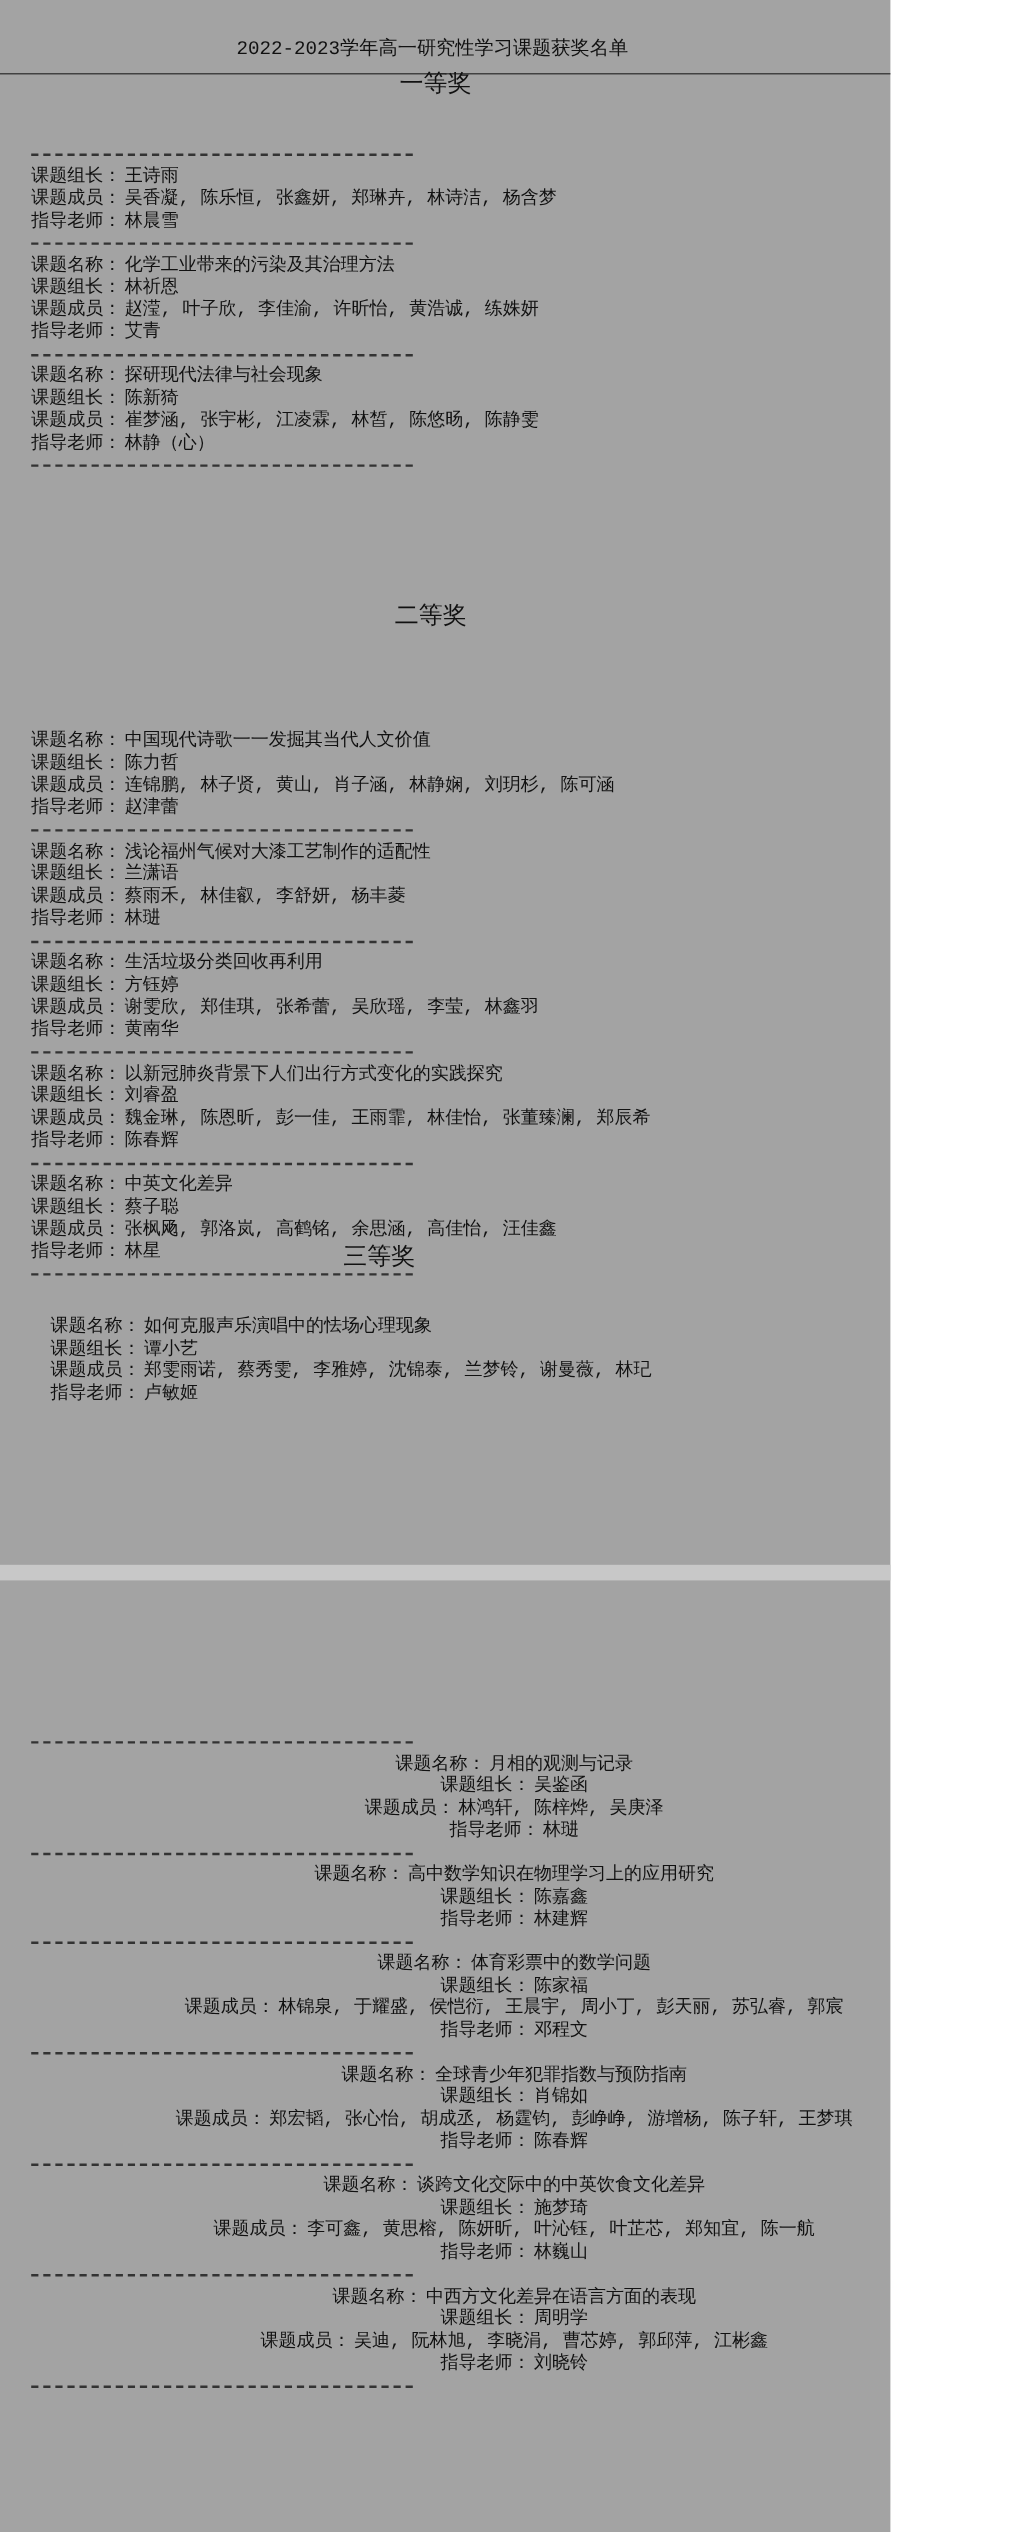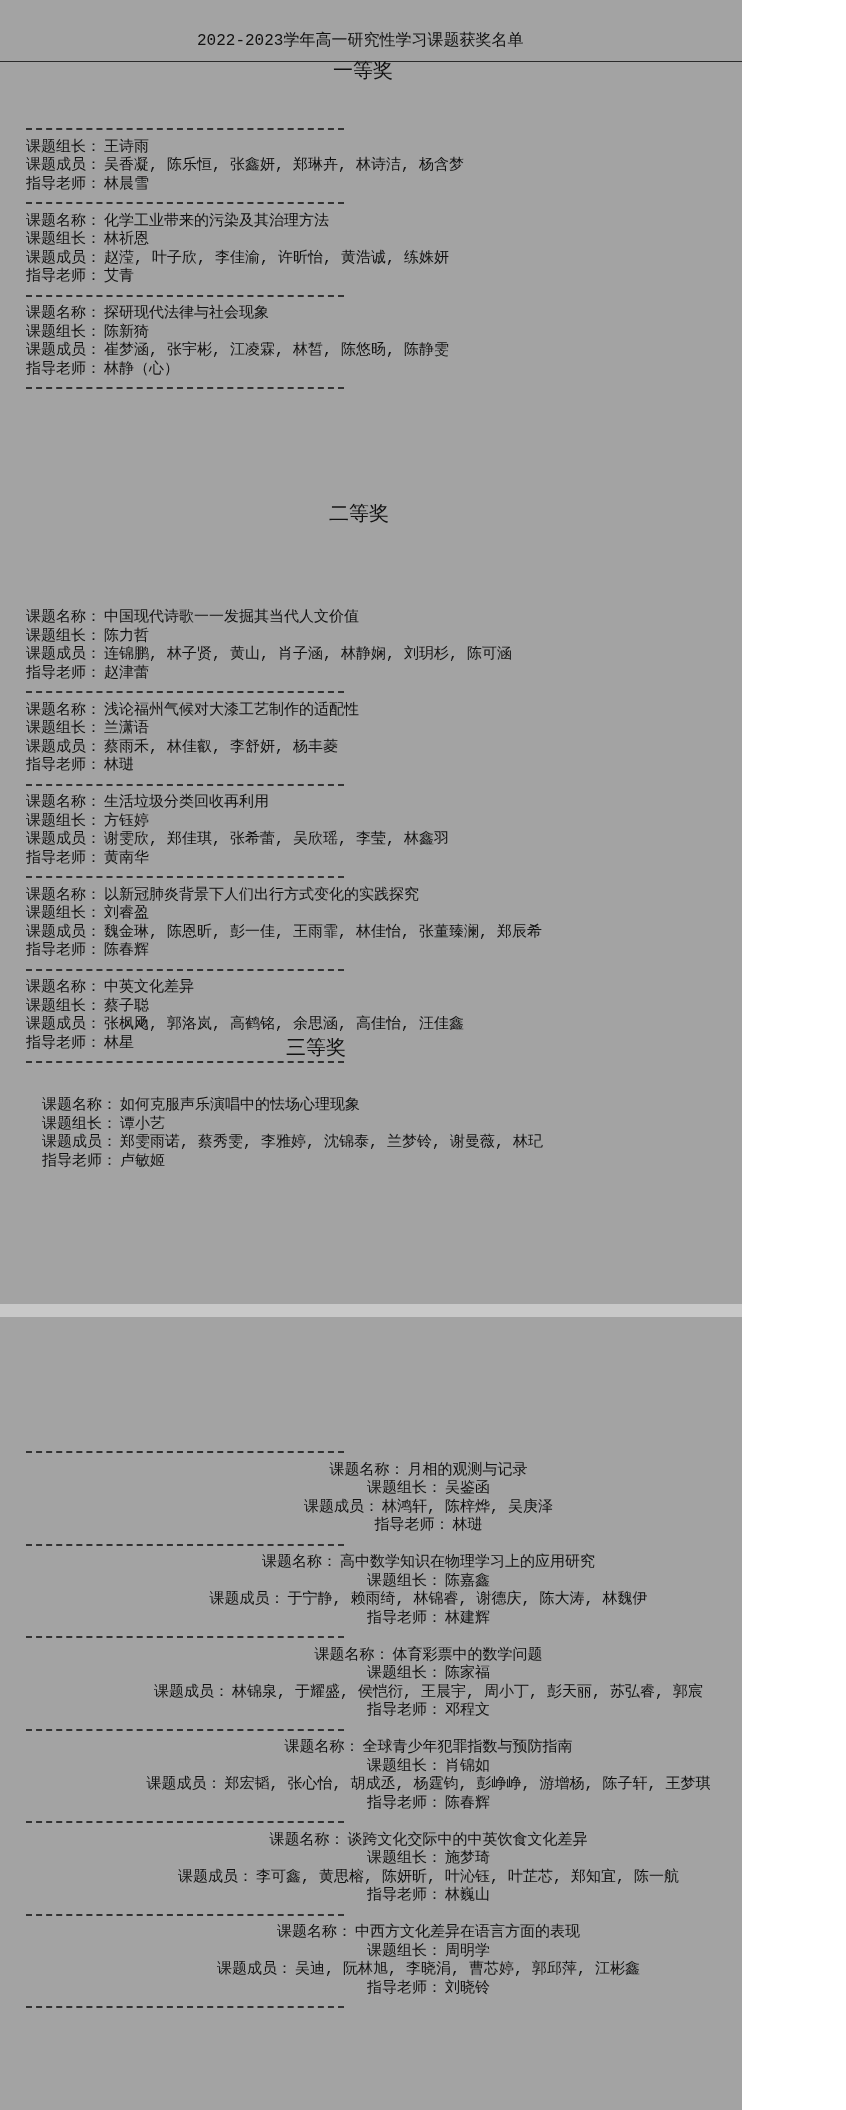--- a/index.html
+++ b/index.html
@@ -160,21 +160,20 @@
       <div class="entry">
         <div class="line"><span class="lbl">课题名称：</span><span class="val">月相的观测与记录</span></div>
         <div class="line"><span class="lbl">课题组长：</span><span class="val">吴鉴函</span></div>
         <div class="line"><span class="lbl">课题成员：</span><span class="val">林鸿轩, 陈梓烨, 吴庚泽</span></div>
         <div class="line"><span class="lbl">指导老师：</span><span class="val">林琎</span></div>
       </div>
       <div class="sep"></div>
       <div class="entry">
         <div class="line"><span class="lbl">课题名称：</span><span class="val">高中数学知识在物理学习上的应用研究</span></div>
         <div class="line"><span class="lbl">课题组长：</span><span class="val">陈嘉鑫</span></div>
-        <div class="line"><span class="lbl">课题成员：</span><span class="val">于宁静, 赖雨绮, 林锦睿, 谢德庆, 陈大涛, 林魏伊</span></div>
         <div class="line"><span class="lbl">指导老师：</span><span class="val">林建辉</span></div>
       </div>
       <div class="sep"></div>
       <div class="entry">
         <div class="line"><span class="lbl">课题名称：</span><span class="val">体育彩票中的数学问题</span></div>
         <div class="line"><span class="lbl">课题组长：</span><span class="val">陈家福</span></div>
         <div class="line"><span class="lbl">课题成员：</span><span class="val">林锦泉, 于耀盛, 侯恺衍, 王晨宇, 周小丁, 彭天丽, 苏弘睿, 郭宸</span></div>
         <div class="line"><span class="lbl">指导老师：</span><span class="val">邓程文</span></div>
       </div>
       <div class="sep"></div>

